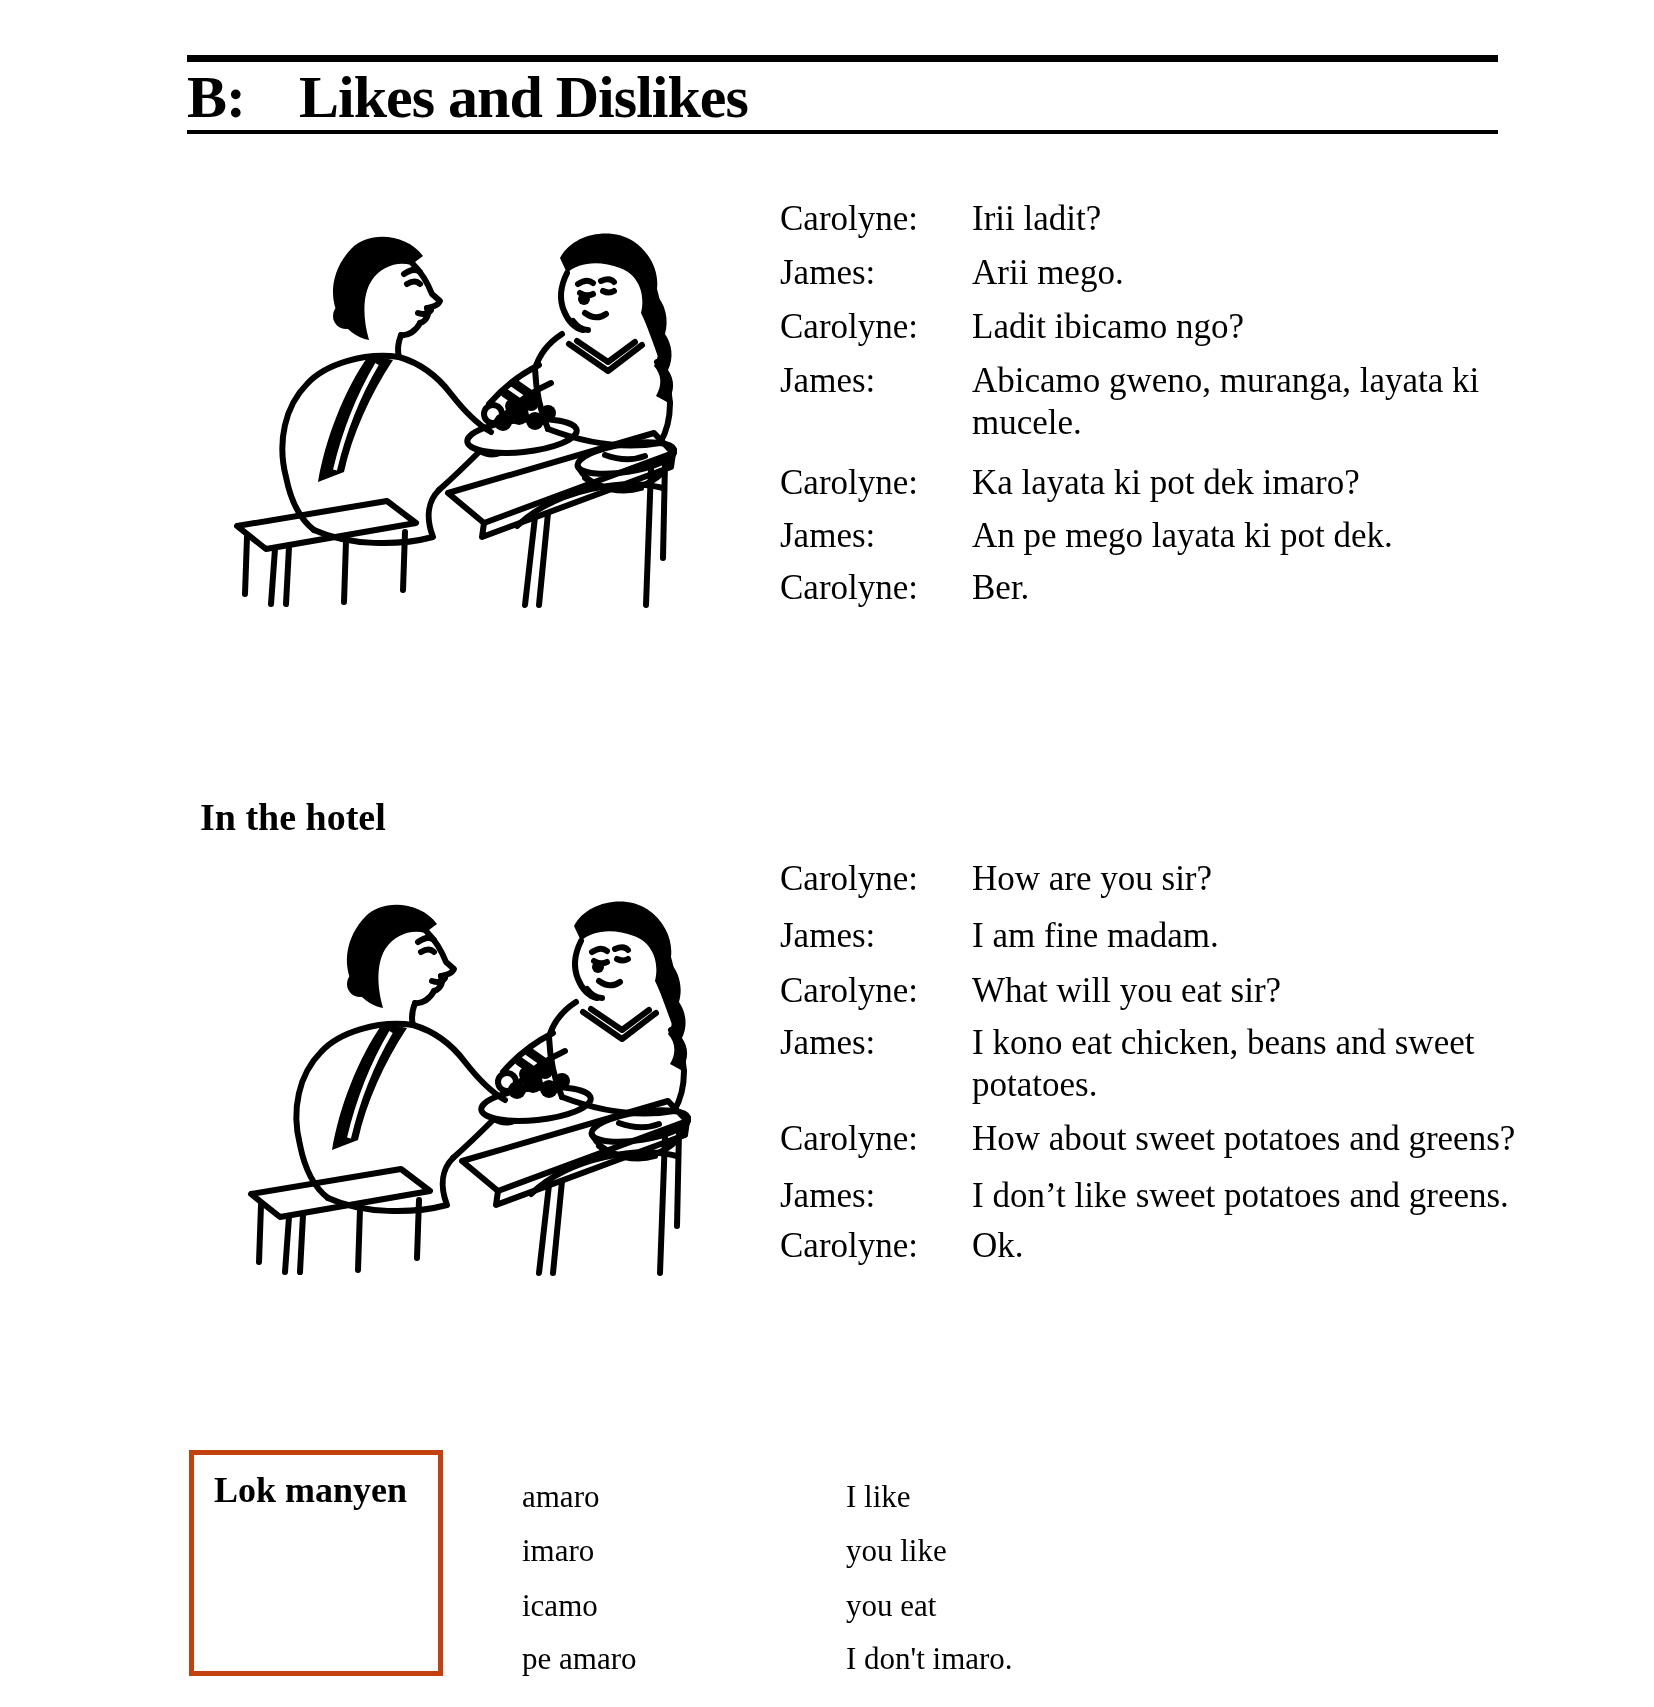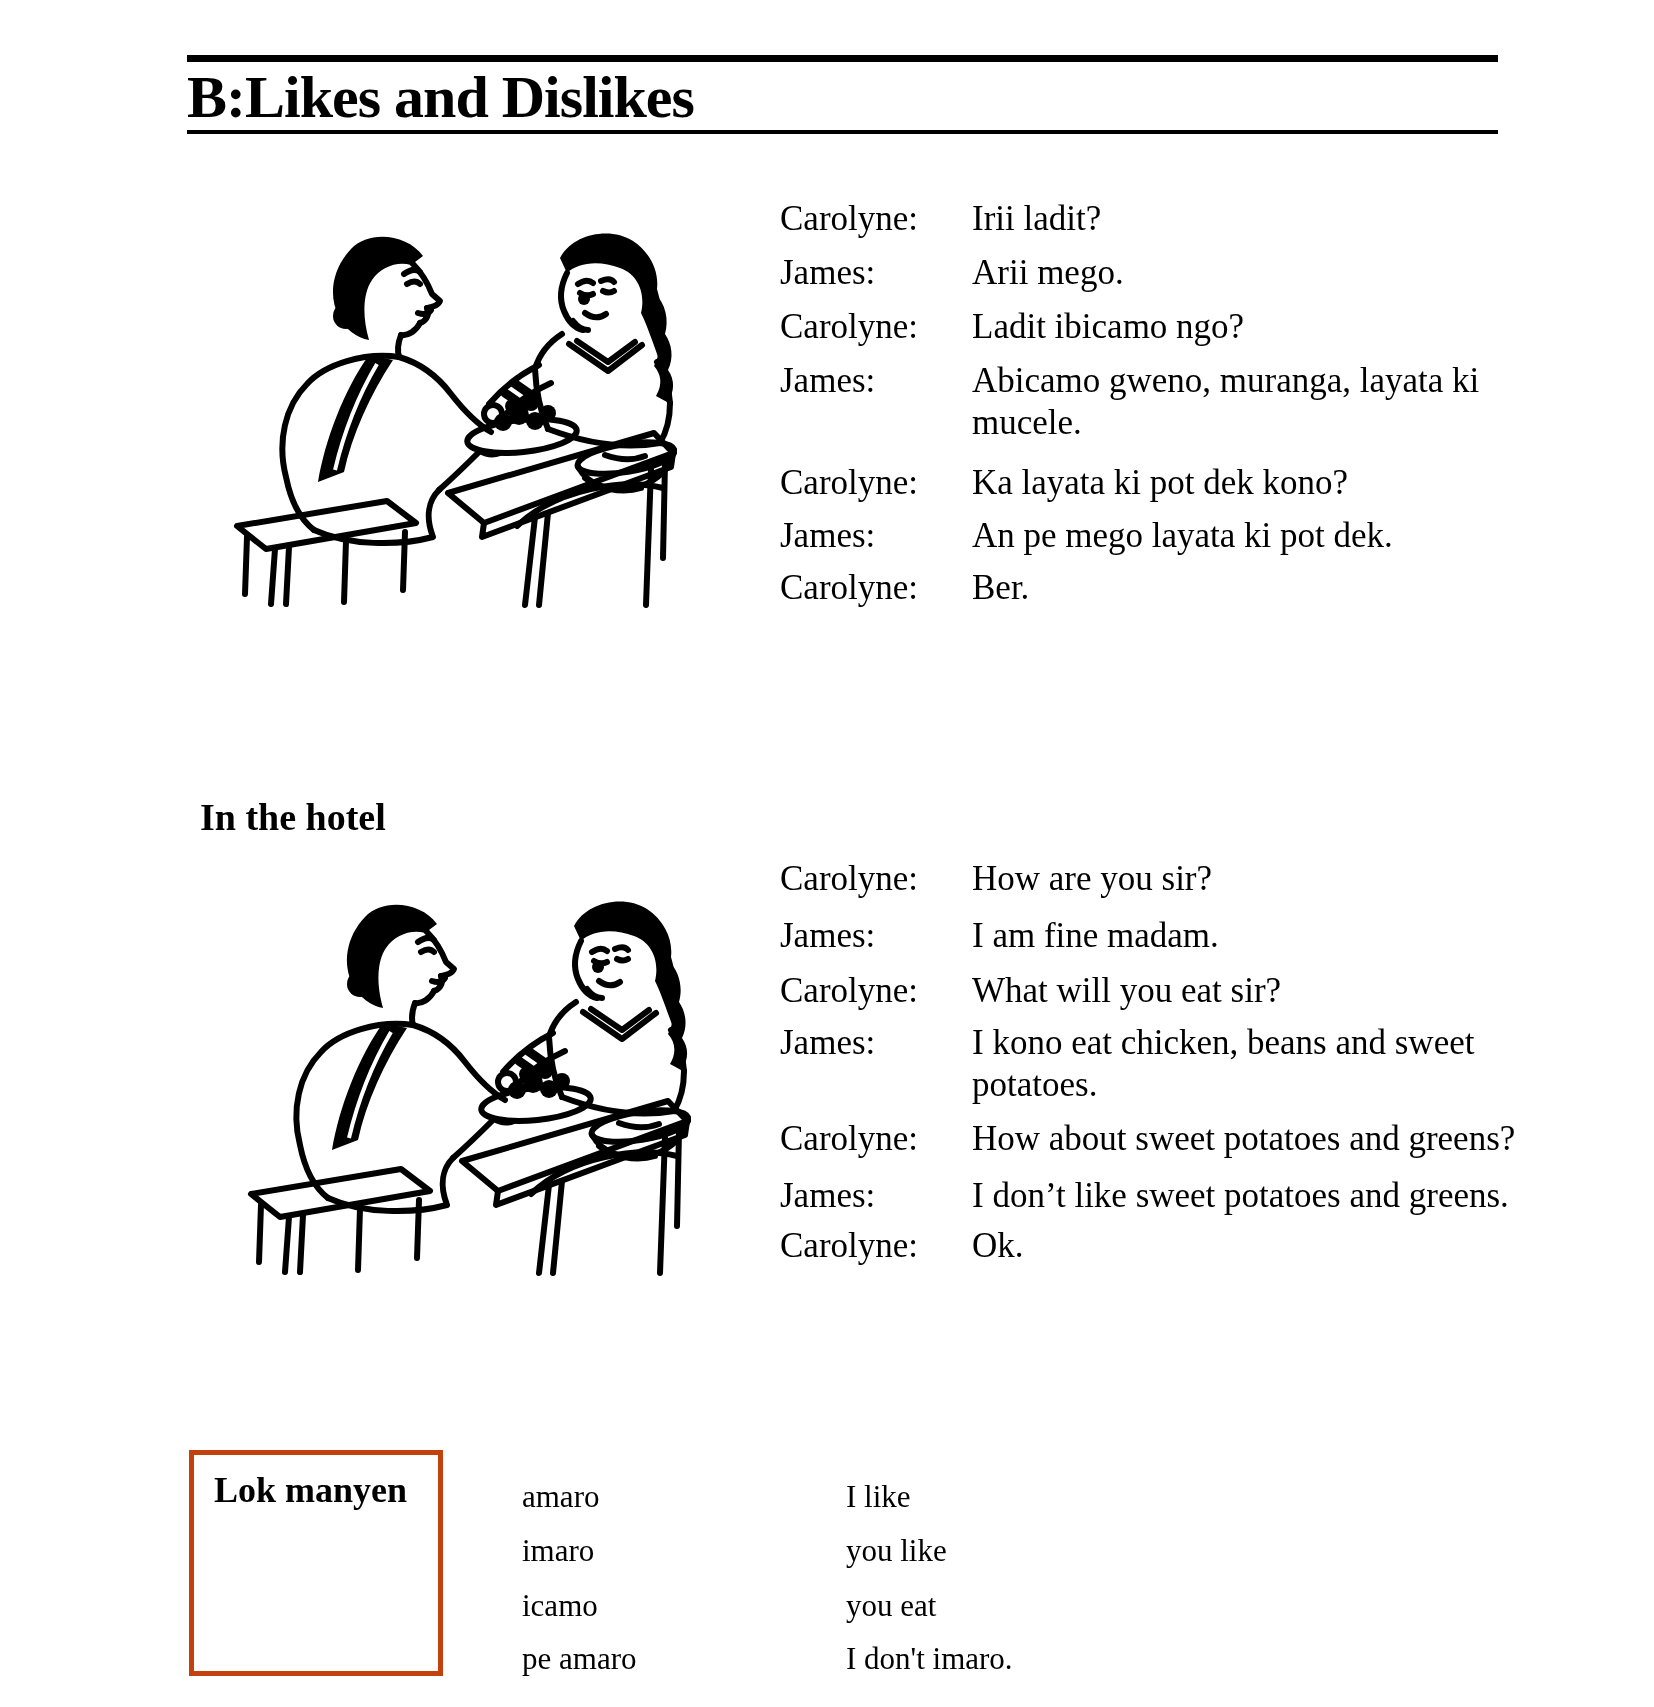--- a/index.html
+++ b/index.html
@@ -6,21 +6,21 @@
   body{
     width:1654px;height:1707px;position:relative;overflow:hidden;
     background:#ffffff;color:#000000;
     font-family:"Liberation Serif", serif;
   }
   .abs{position:absolute;}
   
   #top-rule{left:187px;top:55px;width:1311px;height:7px;background:#000;}
   #bottom-rule{left:187px;top:130px;width:1311px;height:4px;background:#000;}
   #page-title{left:187px;top:63px;font-size:60px;font-weight:bold;letter-spacing:-1px;white-space:nowrap;}
-  #page-title .t2{}
+  #page-title .t2{margin-left:54px;}
   
   .illustration{position:absolute;width:462px;height:420px;}
   #illus-1{left:216px;top:192px;}
   #illus-2{left:230px;top:860px;}
   
   .dialogue{position:absolute;left:780px;top:0;width:700px;height:0;}
   .d-row{position:absolute;left:0;display:flex;font-size:35px;line-height:42px;}
   .d-row .speaker{flex:0 0 192px;width:192px;}
   .d-row .line-text{width:640px;white-space:pre-line;}
   .it{}
@@ -142,21 +142,21 @@
     <span class="speaker">Carolyne:</span>
     <span class="line-text">Ladit ibicamo ngo?</span>
   </div>
   <div class="d-row it" style="top:360px">
     <span class="speaker">James:</span>
     <span class="line-text">Abicamo gweno, muranga, layata ki
 mucele.</span>
   </div>
   <div class="d-row" style="top:462px">
     <span class="speaker">Carolyne:</span>
-    <span class="line-text">Ka layata ki pot dek kono?</span>
+    <span class="line-text">Ka layata ki pot dek imaro?</span>
   </div>
   <div class="d-row it" style="top:515px">
     <span class="speaker">James:</span>
     <span class="line-text">An pe mego layata ki pot dek.</span>
   </div>
   <div class="d-row" style="top:567px">
     <span class="speaker">Carolyne:</span>
     <span class="line-text">Ber.</span>
   </div>
 </div>

